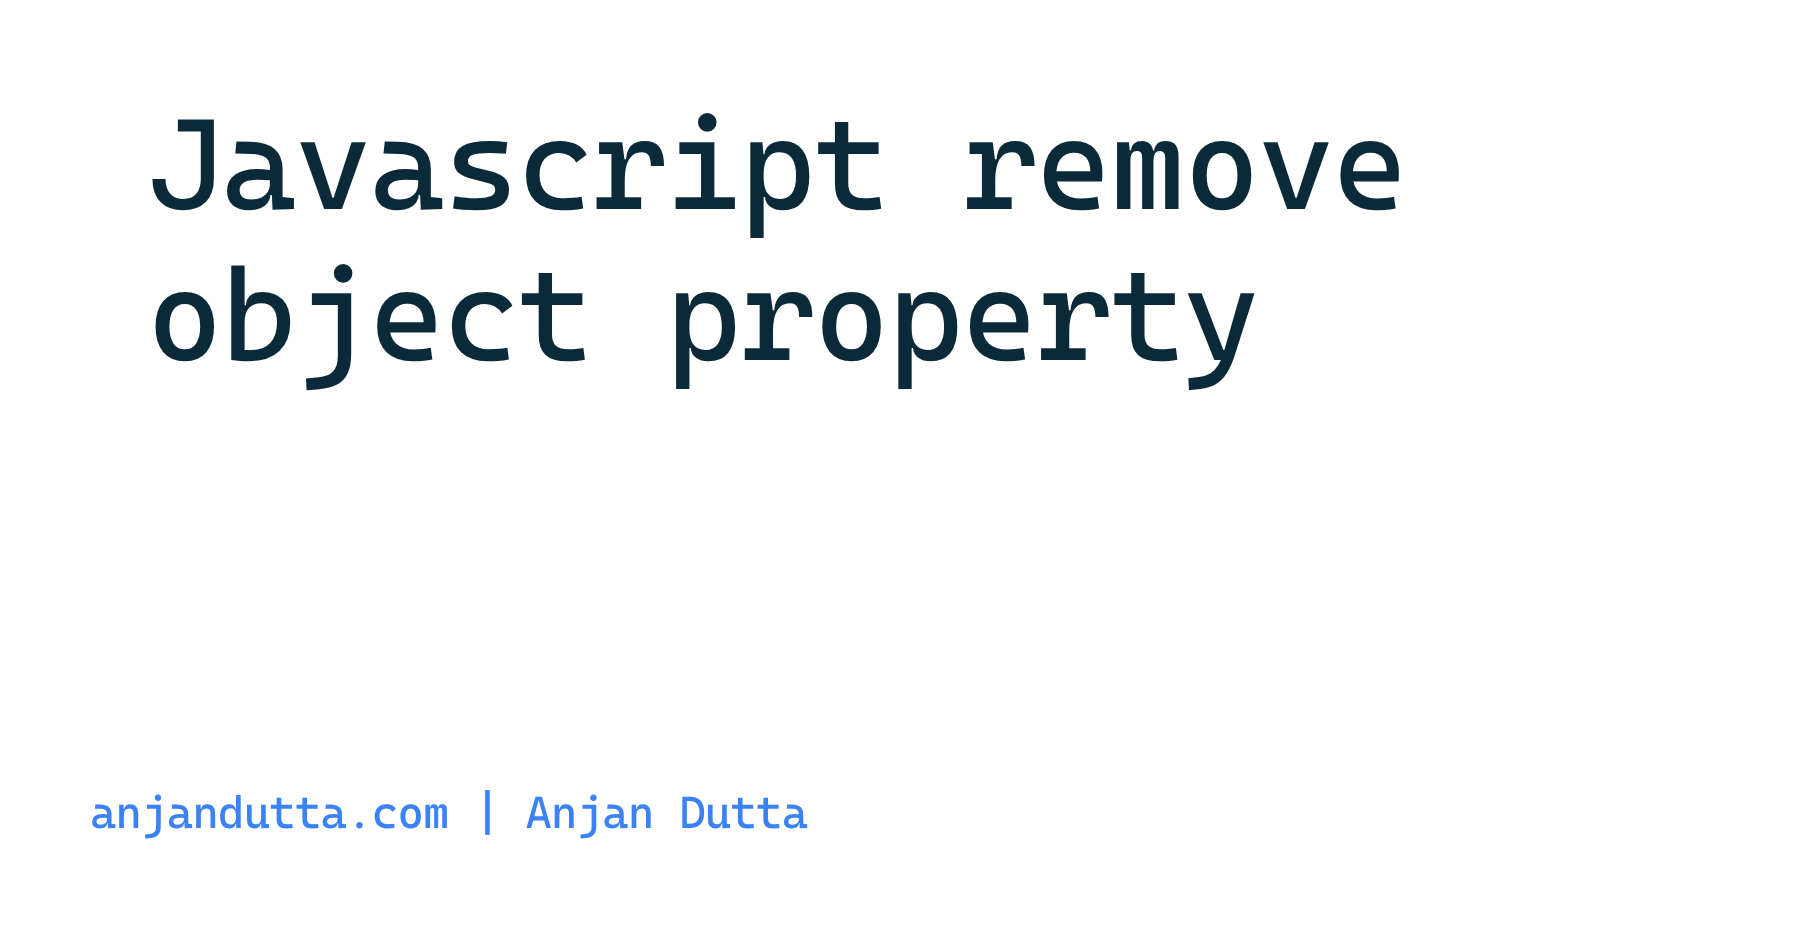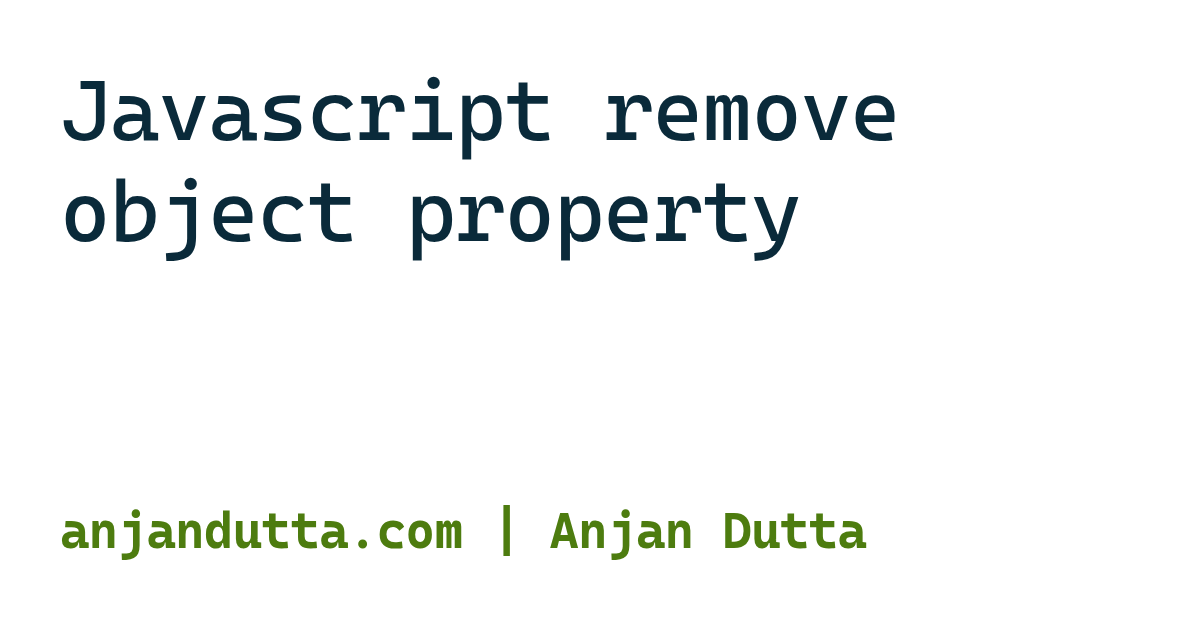--- a/index.html
+++ b/index.html
@@ -16,25 +16,26 @@
       flex-direction: column;
       justify-content: space-between;
       padding: 60px 60px 70px 60px;
     }
     .title {
       font-size: 86px;
       font-weight: 400;
       color: #0a2a3a;
       line-height: 1.18;
       letter-spacing: -1px;
+      margin-left: 38px;
     }
     .footer {
-      font-size: 50px;
-      font-weight: 700;
-      color: #4d7c0f;
+      font-size: 30px;
+      font-weight: 400;
+      color: #3b82f6;
       letter-spacing: -0.5px;
     }
   </style>
 </head>
 <body>
 
 <h1 class="title">Javascript remove object property</h1>
 
 <div class="footer">anjandutta.com | Anjan Dutta</div>
 

